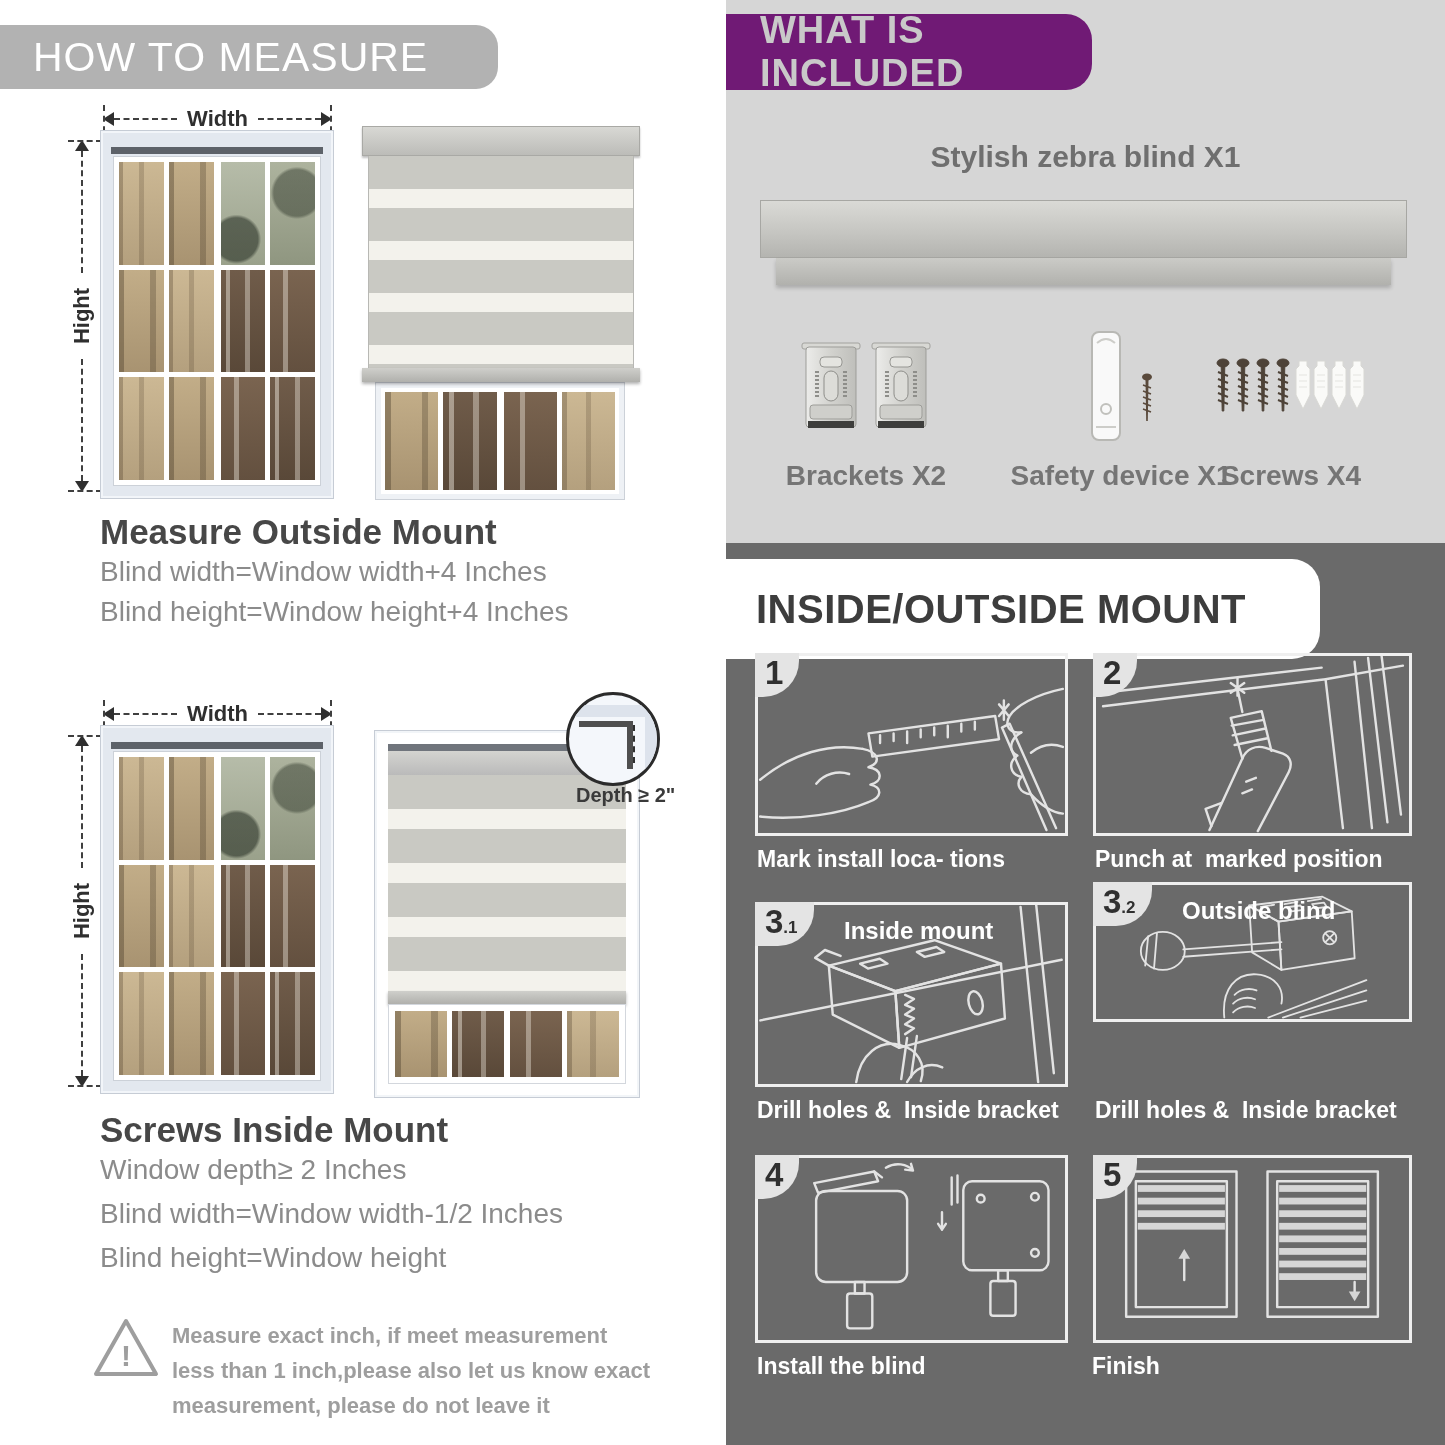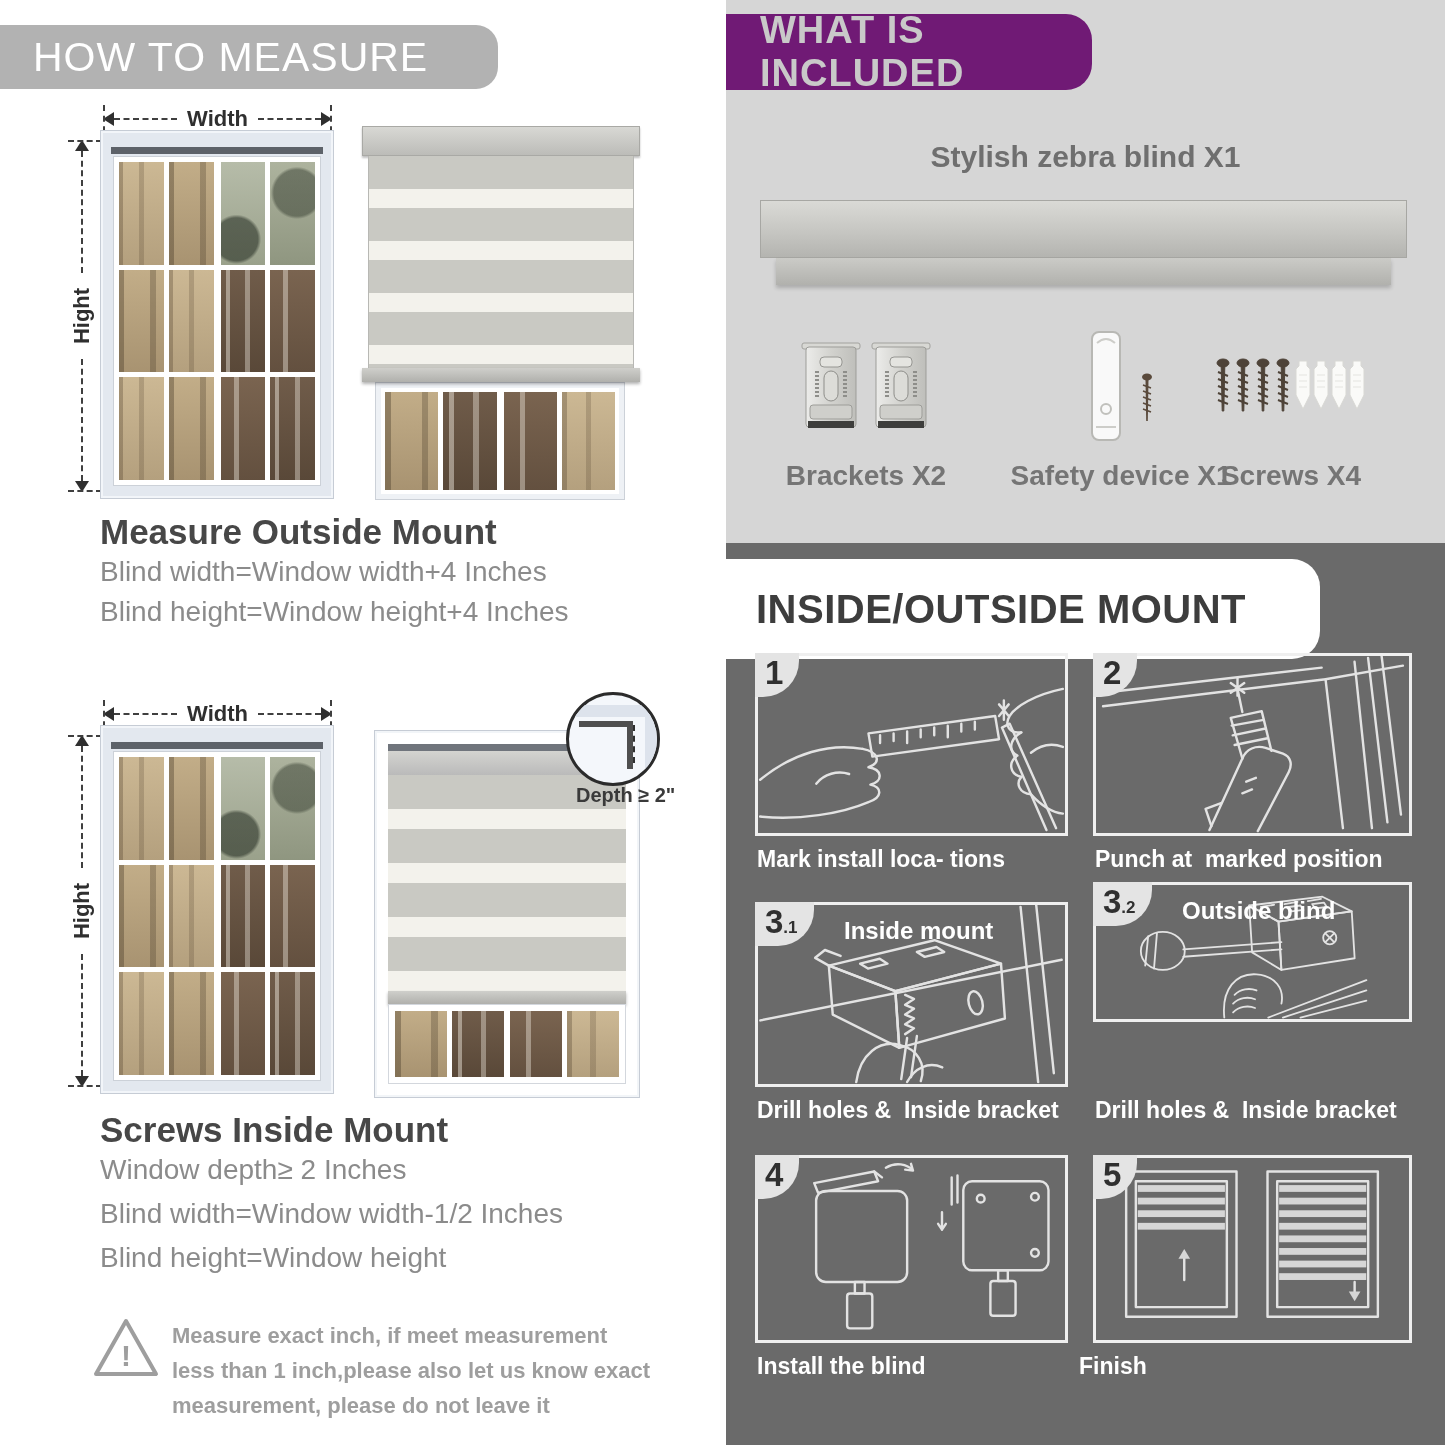--- a/index.html
+++ b/index.html
@@ -494,16 +494,16 @@
             <rect x="184" y="67" width="90" height="7"></rect>
           <rect x="184" y="80" width="90" height="7"></rect>
             <rect x="184" y="93" width="90" height="7"></rect>
           <rect x="184" y="106" width="90" height="7"></rect>
             <rect x="184" y="119" width="90" height="7"></rect>
           <path d="M86,94 l-6,10 h12 z"></path>
           <path d="M262,148 l-6,-10 h12 z"></path>
         </g>
       </svg>
     </div>
-    <div class="caption" style="left:353px;top:810px;">Finish</div>
+    <div class="caption" style="left:366px;top:810px;">Finish</div>
   </div>
 
 </div>
 
 </body></html>

